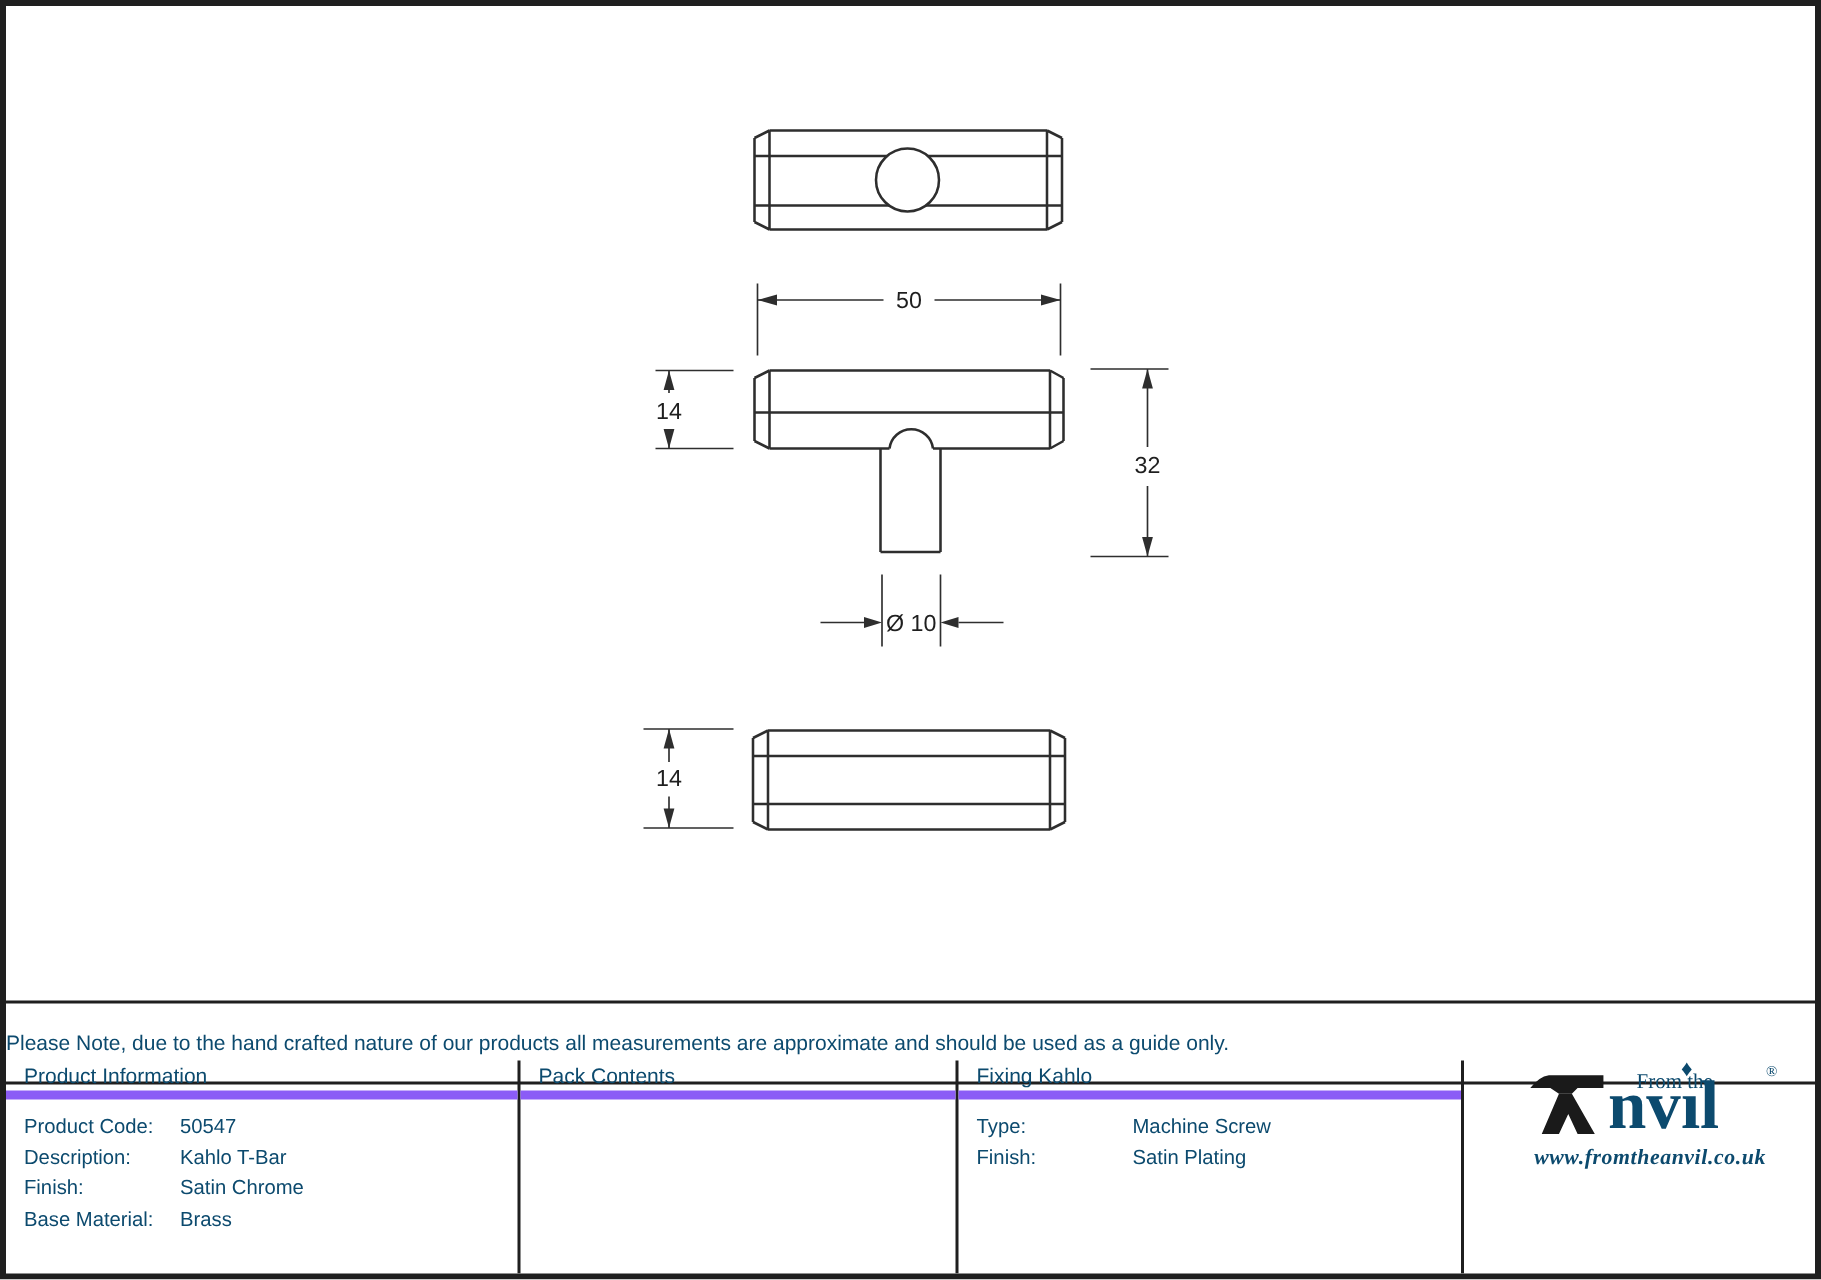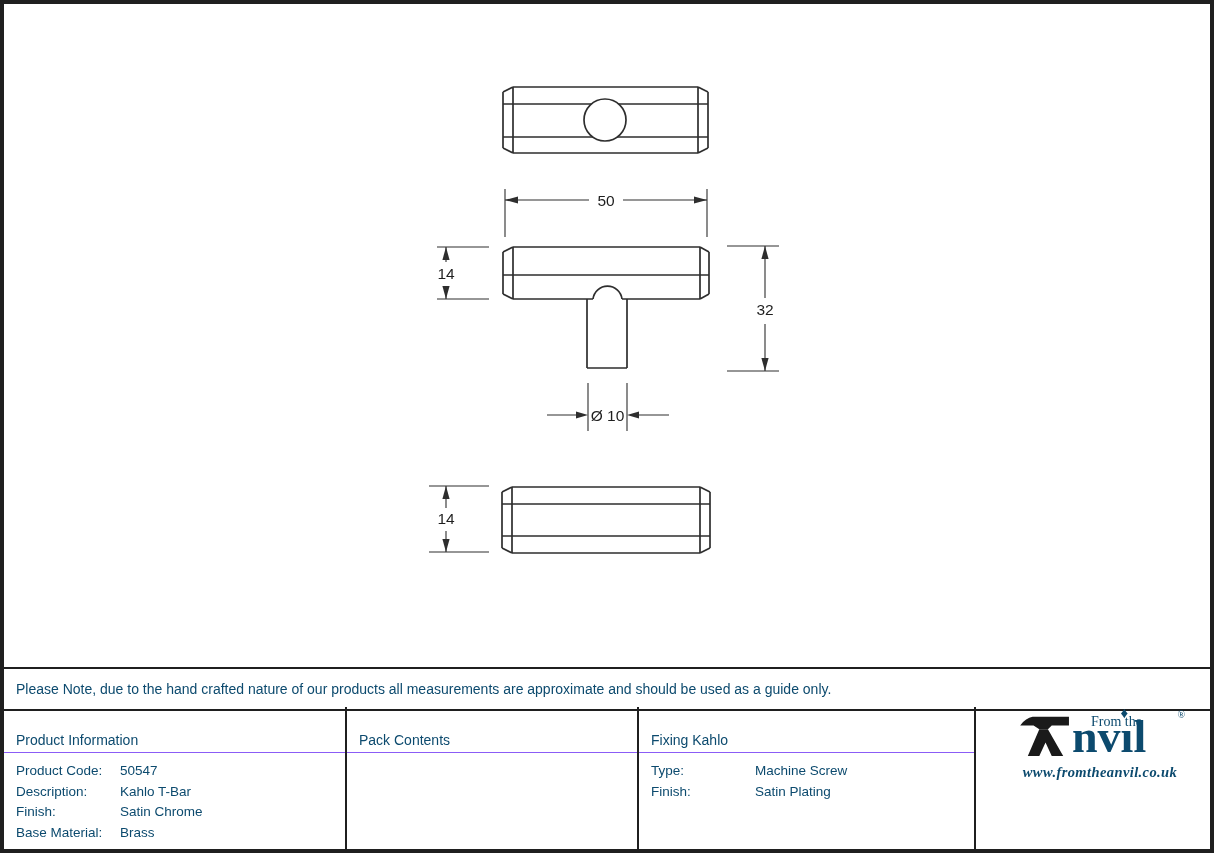--- a/index.html
+++ b/index.html
@@ -10,41 +10,39 @@
     border:4px solid #1f1f1f;
     box-sizing:border-box;
     font-family:"Liberation Sans", sans-serif;
     color:#0c4a6e;
     overflow:hidden;
   }
   .drawing-area {
     position:absolute; left:0; top:0; width:1206px; height:663px;
   }
   .note-row {
-    position:absolute; left:0; right:0; top:663px; height:44px;
+    position:absolute; left:0; right:0; top:663px; height:56px;
     border-top:2px solid #1f1f1f; border-bottom:2px solid #1f1f1f;
     box-sizing:border-box;
     display:flex; align-items:center;
-    padding-left:12px;
     font-size:14px;
   }
   .bottom {
     position:absolute; left:0; right:0; top:703px; bottom:0;
     display:flex;
   }
   .col { box-sizing:border-box; border-right:2px solid #1f1f1f; }
   .col-product { width:343px; }
   .col-pack { width:292px; }
   .col-fixing { width:337px; }
   .col-logo { flex:1; border-right:none; display:flex; justify-content:center;padding-left:14px; }
   .col-header {
-    height:26px; border-bottom:1px solid #8b5cf6; box-sizing:border-box;
+    height:26px; border-bottom:6px solid #8b5cf6; box-sizing:border-box;
     display:flex; align-items:center; padding-left:12px;
     font-size:14px;
-    margin-top:20px;
   }
   .col-body { padding:8px 0 0 12px; font-size:13.5px; line-height:20.6px; }
   .kv { display:flex;align-items:center; }
   .kv .k { width:104px; flex:0 0 104px; }
   .list-item { display:block; }
 
   
   .logo { position:relative; width:170px; height:74px; }
   .anvil-glyph { position:absolute; left:4px; top:5px; }
   .logo-name {

